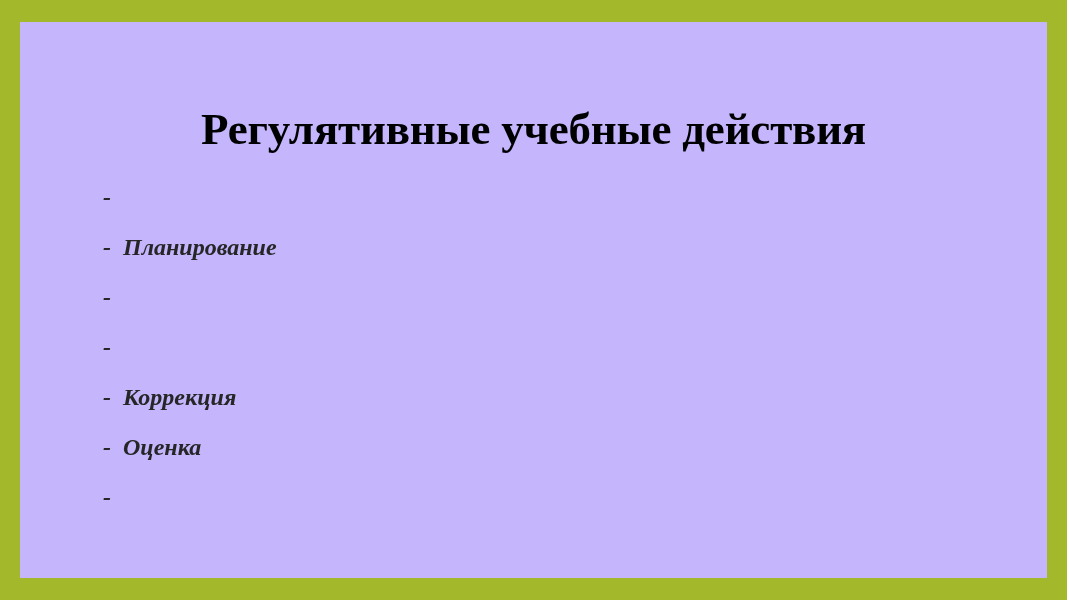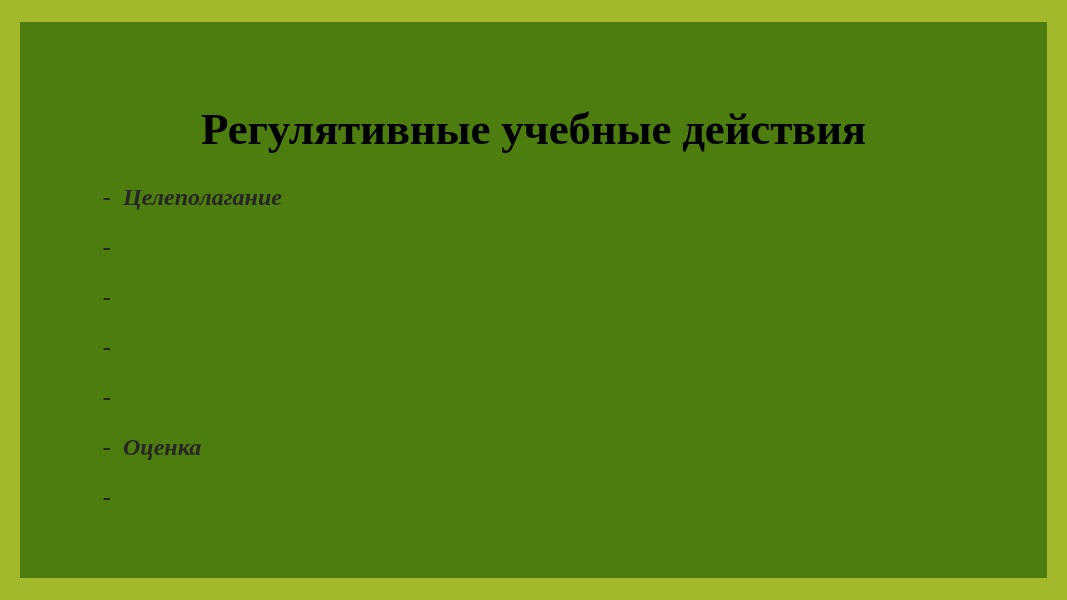--- a/index.html
+++ b/index.html
@@ -22,21 +22,21 @@
     height: 600px;
     background: #a4b82b;           
     padding: 22px 20px 22px 20px;  
   }
 
   .slide-canvas {
     position: relative;
     box-sizing: border-box;
     width: 100%;
     height: 100%;
-    background: #4d7c0f;
+    background: #c4b5fd;
   }
 
   
   .slide-title {
     position: absolute;
     left: 0;
     right: 0;
     top: 54px;
     text-align: center;
     font-family: "Liberation Serif", "DejaVu Serif", serif;
@@ -91,37 +91,38 @@
 
 <div class="slide">
   <div class="slide-canvas">
 
     <h1 class="slide-title">Регулятивные учебные действия</h1>
 
     <ul class="bullet-list">
 
       <li class="bullet-item">
         <span class="bullet-marker">-</span>
-        <span class="bullet-label">Целеполагание</span>
+      </li>
+
+      <li class="bullet-item">
+        <span class="bullet-marker">-</span>
+        <span class="bullet-label">Планирование</span>
       </li>
 
       <li class="bullet-item">
         <span class="bullet-marker">-</span>
       </li>
 
       <li class="bullet-item">
         <span class="bullet-marker">-</span>
       </li>
 
       <li class="bullet-item">
         <span class="bullet-marker">-</span>
-      </li>
-
-      <li class="bullet-item">
-        <span class="bullet-marker">-</span>
+        <span class="bullet-label">Коррекция</span>
       </li>
 
       <li class="bullet-item">
         <span class="bullet-marker">-</span>
         <span class="bullet-label">Оценка</span>
       </li>
 
       <li class="bullet-item">
         <span class="bullet-marker">-</span>
       </li>

